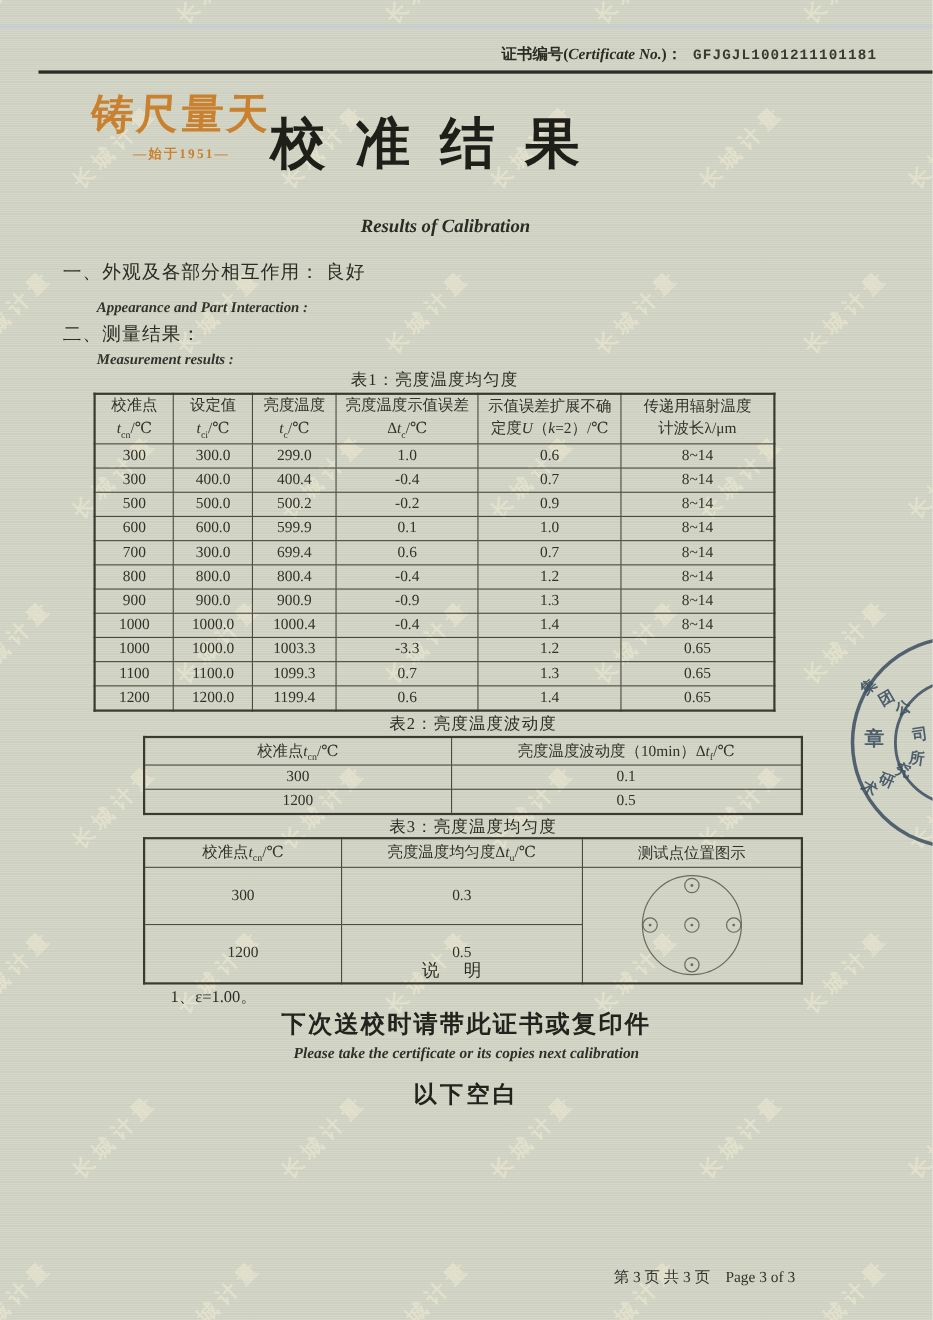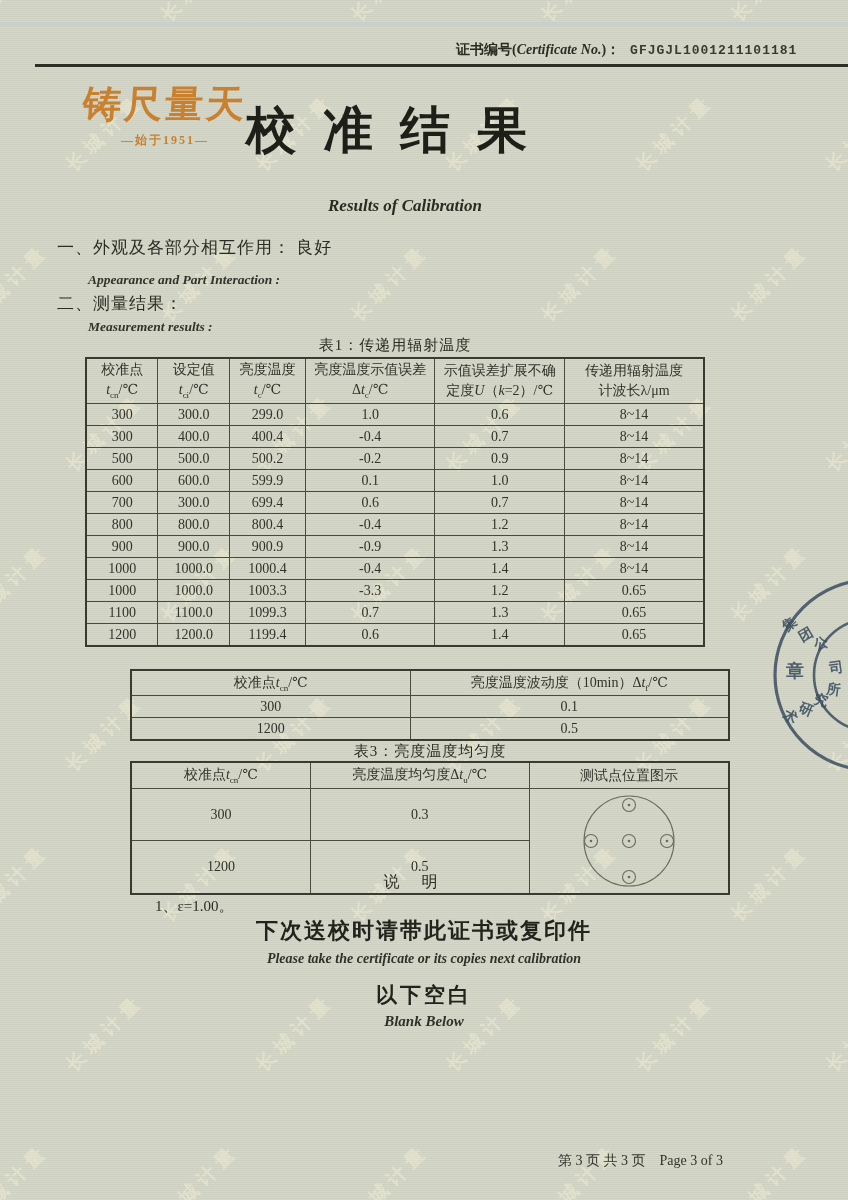--- a/index.html
+++ b/index.html
@@ -127,21 +127,21 @@
     <div class="logo-tag">—始于1951—</div>
   </div>
   <div class="abs doc-title content">校准结果</div>
   <div class="abs doc-subtitle content">Results of Calibration</div>
 
   <div class="abs sec-zh content" style="top:236px;">一、外观及各部分相互作用： 良好</div>
   <div class="abs sec-en content" style="top:272px;">Appearance and Part Interaction :</div>
   <div class="abs sec-zh content" style="top:292px;">二、测量结果：</div>
   <div class="abs sec-en content" style="top:319px;">Measurement results :</div>
 
-  <div class="abs tbl-caption content" style="left:85px;top:336px;width:620px;">表1：传递用辐射温度</div>
+  <div class="abs tbl-caption content" style="left:85px;top:336px;width:620px;">表1：亮度温度均匀度</div>
   <table class="abs data content" id="table1">
     <colgroup>
         <col style="width:72px">
         <col style="width:72px">
         <col style="width:76px">
         <col style="width:130px">
         <col style="width:130px">
         <col style="width:140px">
       </colgroup>
     <thead>
@@ -257,20 +257,21 @@
           <td>1200</td>
           <td>1200.0</td>
           <td>1199.4</td>
           <td>0.6</td>
           <td>1.4</td>
           <td>0.65</td>
         </tr>
       </tbody>
   </table>
 
+  <div class="abs tbl-caption content" style="left:130px;top:649px;width:600px;">表2：亮度温度波动度</div>
   <table class="abs data content" id="table2">
     <colgroup>
         <col style="width:280px">
         <col style="width:320px">
       </colgroup>
     <thead>
       <tr>
         <th><span>校准点</span><i>t</i><sub>cn</sub><span>/℃</span></th>
         <th><span>亮度温度波动度（10min）Δ</span><i>t</i><sub>f</sub><span>/℃</span></th>
       </tr>
@@ -330,21 +331,20 @@
         <td>0.5</td>
       </tr>
     </tbody>
   </table>
 
   <div class="abs note-heading content">说 明</div>
   <div class="abs note-1 content">1、ε=1.00。</div>
   <div class="abs bring-zh content">下次送校时请带此证书或复印件</div>
   <div class="abs bring-en content">Please take the certificate or its copies next calibration</div>
   <div class="abs blank-zh content">以下空白</div>
-  <div class="abs blank-en content">Blank Below</div>
 
   <div class="abs page-footer content">
     <span>第 3 页 共 3 页</span><span class="en">Page 3 of 3</span>
   </div>
 
   <svg class="abs content" id="seal" viewBox="0 0 76 215">
     <g fill="none" stroke="#3b4d60" stroke-opacity=".85">
       <circle cx="98" cy="110" r="95" stroke-width="3.2"></circle>
       <circle cx="98" cy="110" r="56" stroke-width="2.6"></circle>
     </g>

